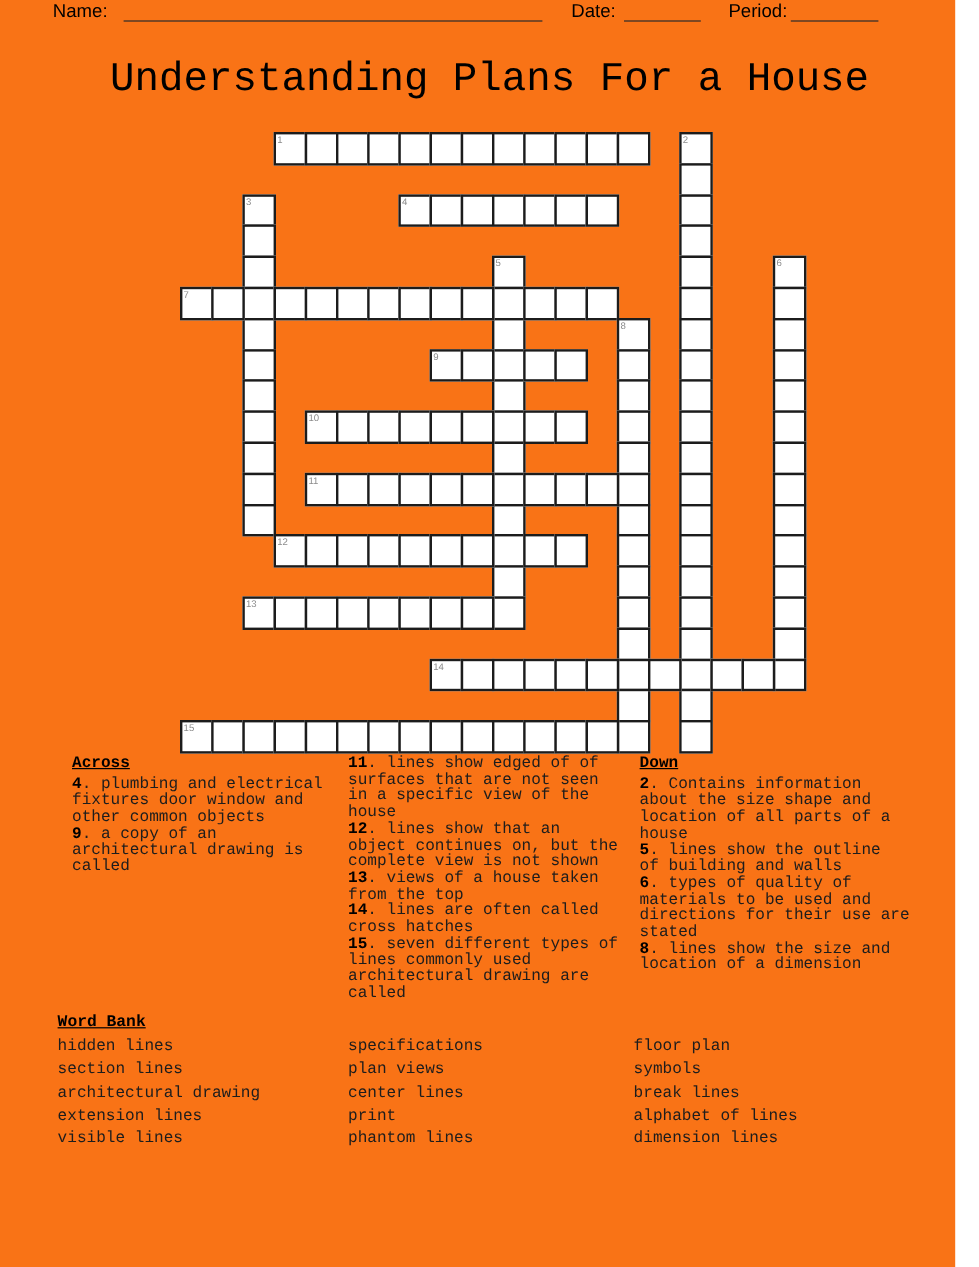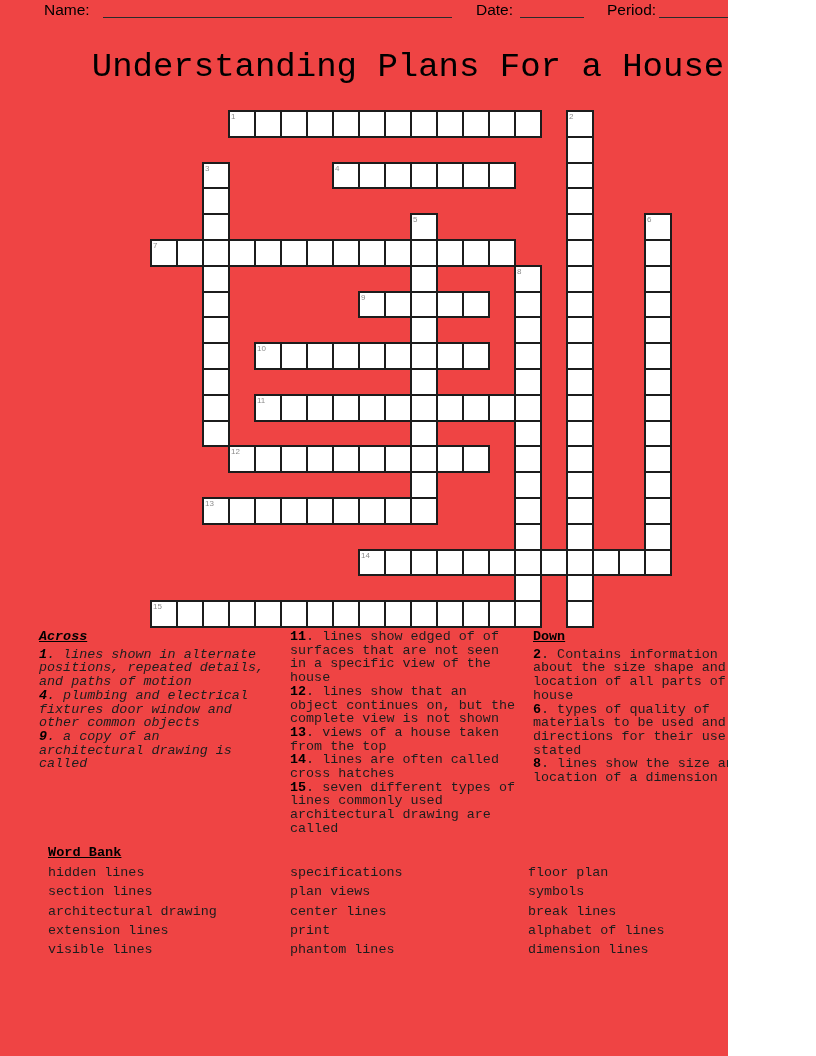--- a/index.html
+++ b/index.html
@@ -1,16 +1,16 @@
 <!DOCTYPE html>
 <html><head>
 <meta charset="utf-8">
 <style>
   html,body{margin:0;padding:0;background:#fff;}
-  .page{position:relative;width:728px;height:1056px;background:#ef4444;overflow:hidden;
+  .page{position:relative;width:796px;height:1056px;background:#f97316;overflow:hidden;
         font-family:"Liberation Mono",monospace;color:#1a1a1a;}
   
   .hdr-label{position:absolute;top:1px;font-family:"Liberation Sans",sans-serif;
              font-size:15.5px;line-height:18px;color:#000;}
   .blank{position:absolute;top:0;height:17px;border-bottom:1.6px solid #2b2b2b;}
   
   .title{position:absolute;top:48px;left:0;width:816px;text-align:center;
          font-family:"Liberation Mono",monospace;font-size:34px;line-height:38px;
          font-weight:400;color:#000;white-space:nowrap;}
   
@@ -236,25 +236,22 @@
       <div class="cell" style="left: 156px; top: 490px; width: 28px; height: 28px;"></div>
       <div class="cell" style="left: 182px; top: 490px; width: 28px; height: 28px;"></div>
       <div class="cell" style="left: 208px; top: 490px; width: 28px; height: 28px;"></div>
       <div class="cell" style="left: 234px; top: 490px; width: 28px; height: 28px;"></div>
       <div class="cell" style="left: 260px; top: 490px; width: 28px; height: 28px;"></div>
       <div class="cell" style="left: 286px; top: 490px; width: 28px; height: 28px;"></div>
       <div class="cell" style="left: 312px; top: 490px; width: 28px; height: 28px;"></div>
       <div class="cell" style="left: 338px; top: 490px; width: 28px; height: 28px;"></div>
     </div>
 
-  <div class="clue-col" style="left:39px;width:236px;font-style:italic;">
+  <div class="clue-col" style="left:60px;width:236px;">
     <div class="clue-heading">Across</div>
-  <div class="clue"><b>1</b><span class="clue-text">. lines shown in alternate
-positions, repeated details,
-and paths of motion</span></div>
       <div class="clue"><b>4</b><span class="clue-text">. plumbing and electrical
 fixtures door window and
 other common objects</span></div>
       <div class="clue"><b>9</b><span class="clue-text">. a copy of an
 architectural drawing is
 called</span></div>
     </div>
   <div class="clue-col" style="left:290px;width:240px;">
       <div class="clue"><b>11</b><span class="clue-text">. lines show edged of of
 surfaces that are not seen
@@ -271,20 +268,22 @@
 lines commonly used
 architectural drawing are
 called</span></div>
     </div>
   <div class="clue-col" style="left:533px;width:252px;">
     <div class="clue-heading">Down</div>
   <div class="clue"><b>2</b><span class="clue-text">. Contains information
 about the size shape and
 location of all parts of a
 house</span></div>
+      <div class="clue"><b>5</b><span class="clue-text">. lines show the outline
+of building and walls</span></div>
       <div class="clue"><b>6</b><span class="clue-text">. types of quality of
 materials to be used and
 directions for their use are
 stated</span></div>
       <div class="clue"><b>8</b><span class="clue-text">. lines show the size and
 location of a dimension</span></div>
     </div>
 
   <div class="wb-heading">Word Bank</div>
   <div class="wb-col" style="left:48px;">

